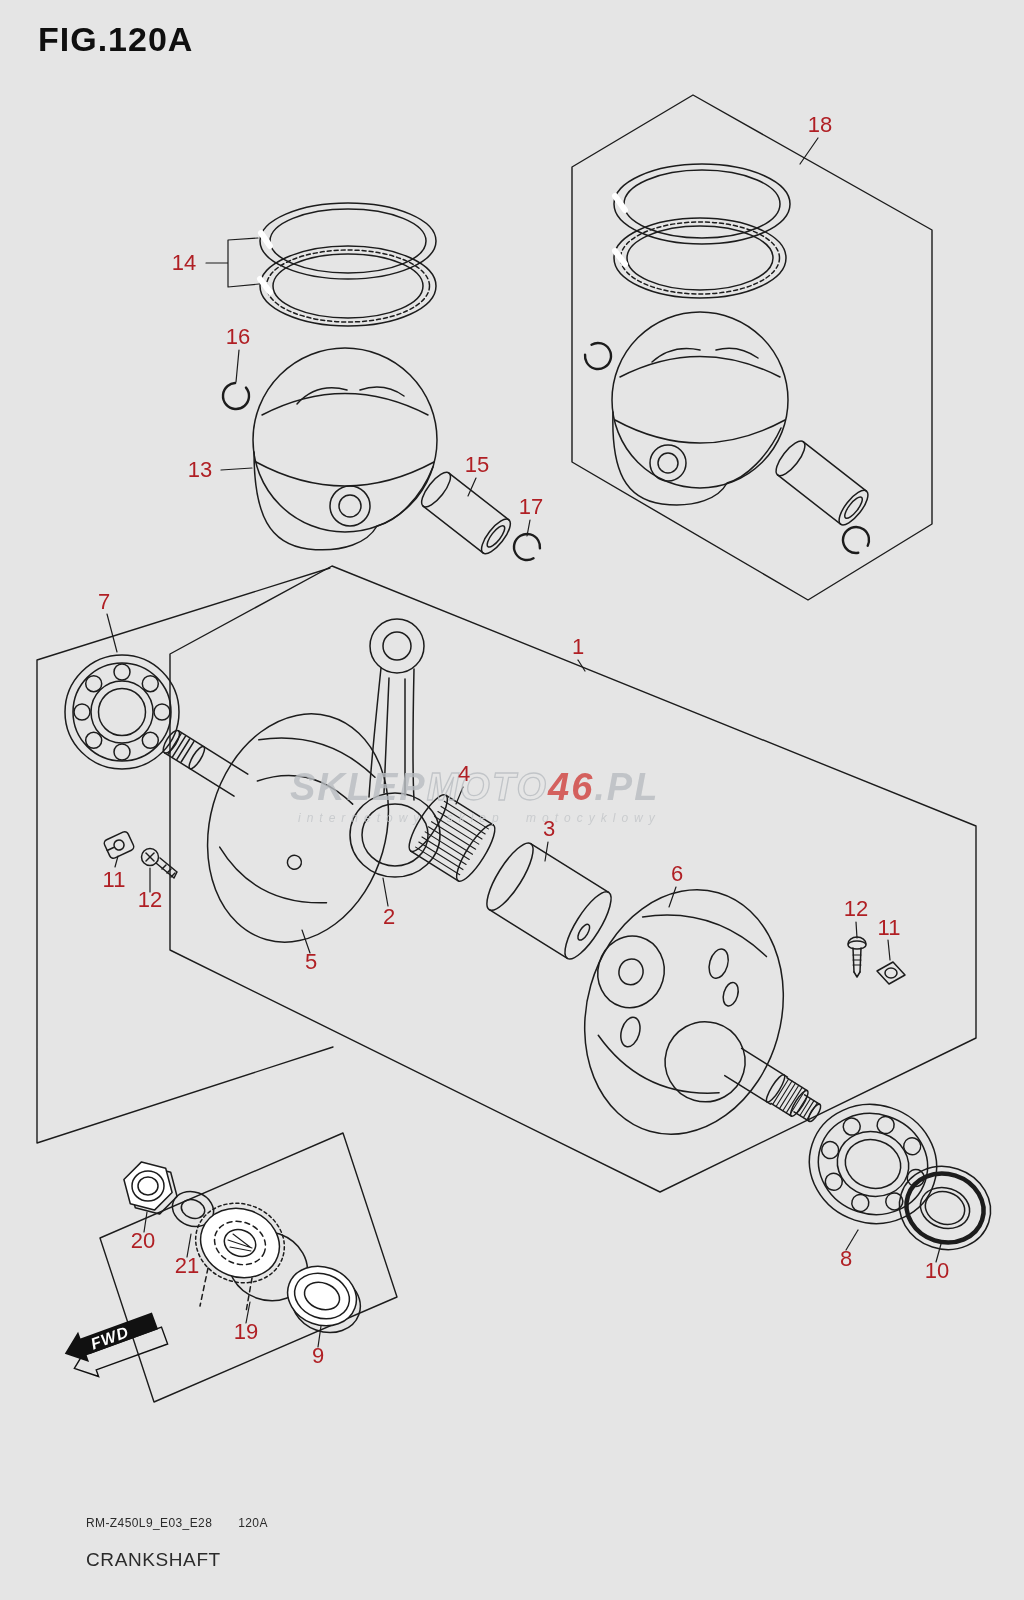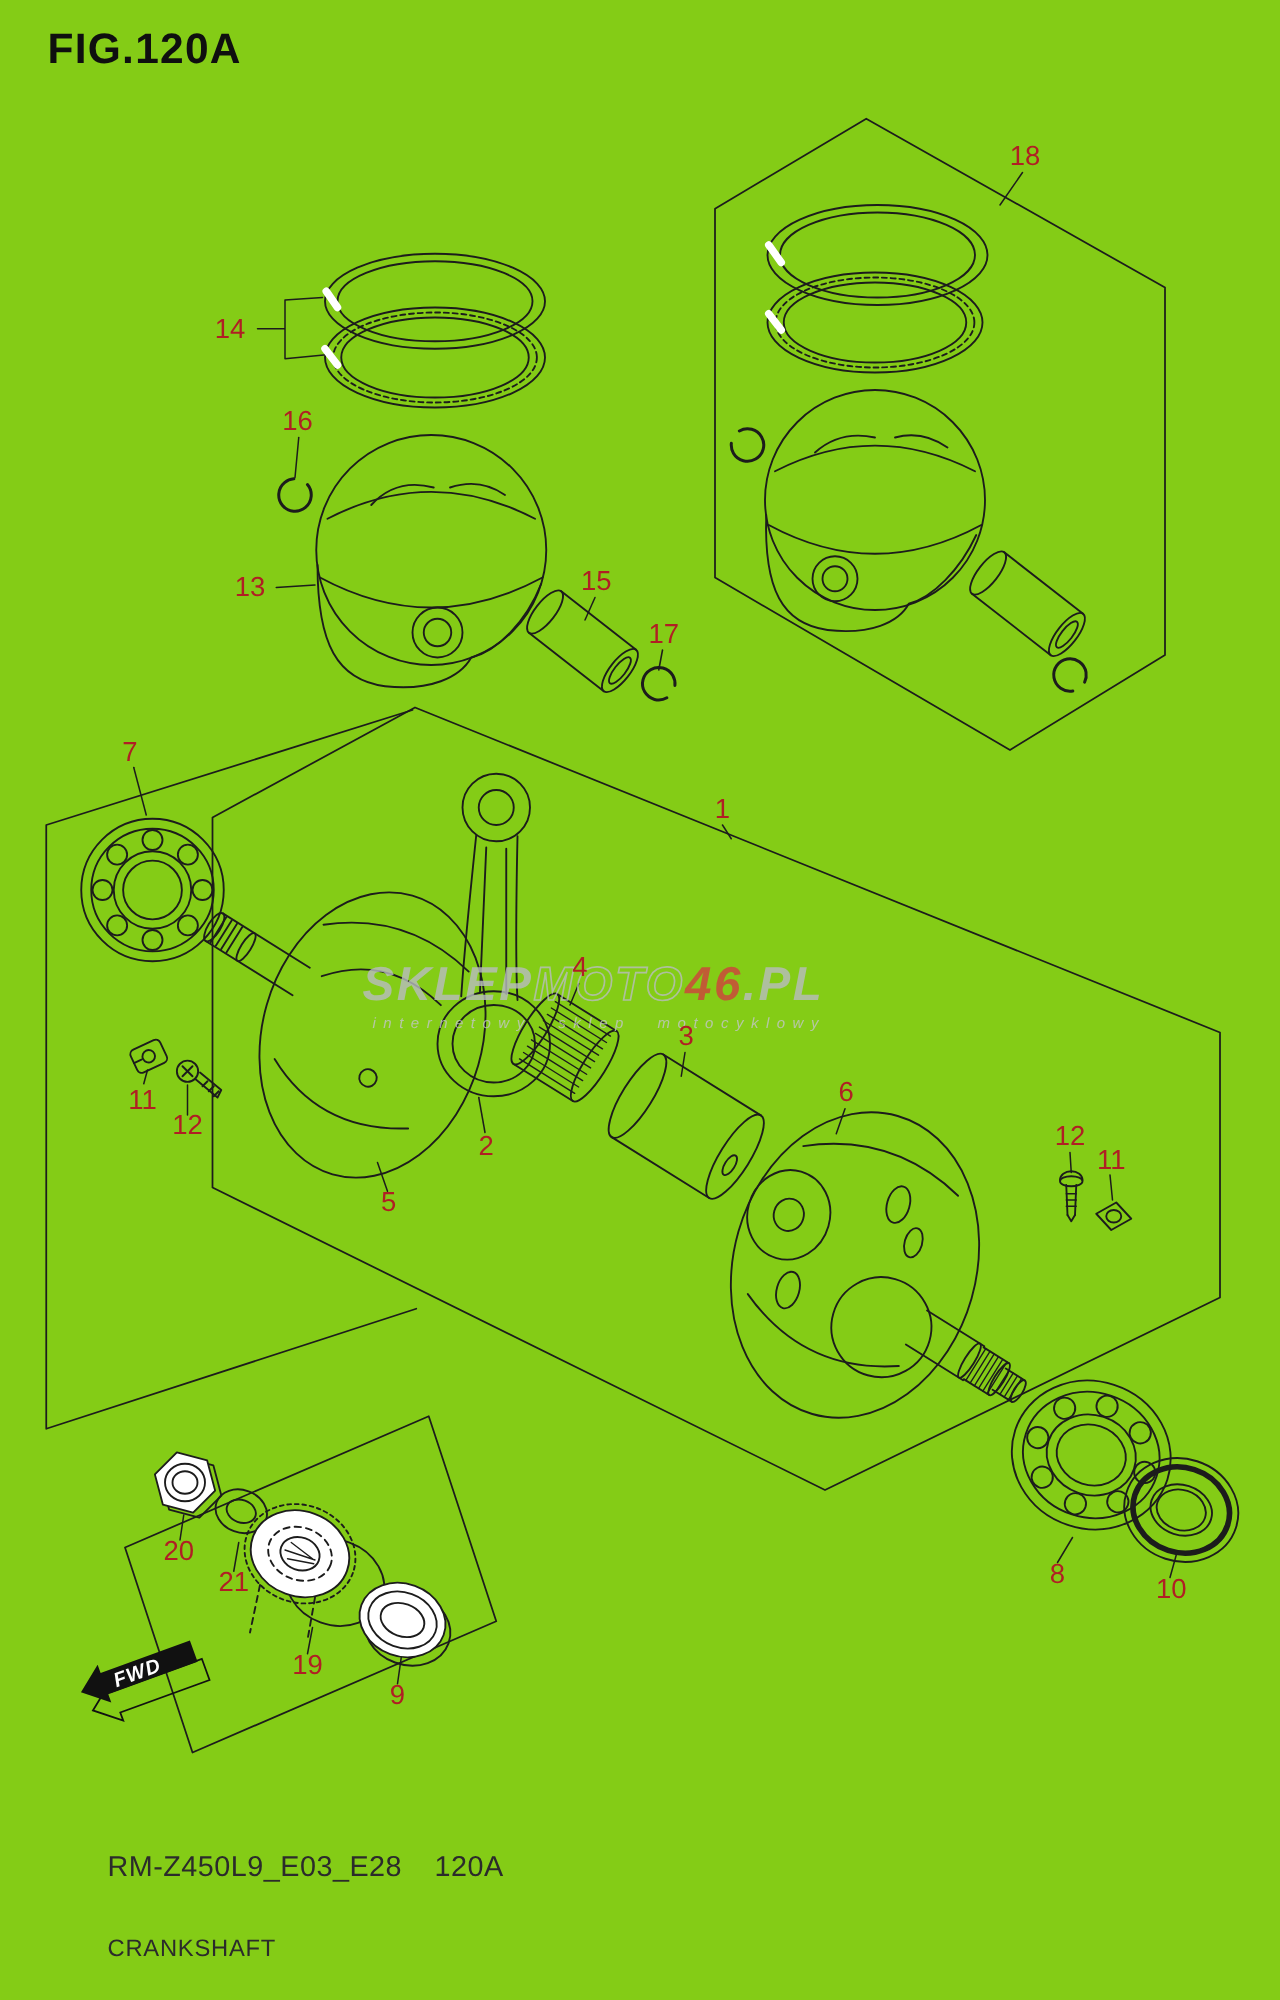--- a/index.html
+++ b/index.html
@@ -1,26 +1,26 @@
 <!DOCTYPE html>
 <html><head>
 <meta charset="utf-8">
 <style>
   html,body { margin:0; padding:0; background:#ffffff; }
   .page {
-    position:relative; width:1024px; height:1600px; background:#84cc16;
+    position:relative; width:1024px; height:1600px; background:#e5e5e5;
     font-family:"Liberation Sans", sans-serif; overflow:hidden;
   }
   .fig-title {
     position:absolute; left:38px; top:20px;
     font-size:34px; font-weight:bold; letter-spacing:1px; color:#0f0f0f;
   }
   .footer-code {
-    position:absolute; left:86px; top:1480px;
-    font-size:23px; color:#2b2b2b; letter-spacing:0.4px;
+    position:absolute; left:86px; top:1516px;
+    font-size:12px; color:#2b2b2b; letter-spacing:0.4px;
   }
   .footer-code .figno { margin-left:26px; }
   .footer-name {
     position:absolute; left:86px; top:1549px;
     font-size:19px; color:#2b2b2b; letter-spacing:0.6px;
   }
   svg.drawing { position:absolute; left:0; top:0; }
   .callout { fill:#b01f24; font-size:22px; font-family:"Liberation Sans",sans-serif; }
   .wm-main { font-size:38px; font-weight:bold; font-style:italic; letter-spacing:2px; font-family:"Liberation Sans",sans-serif; }
   .wm-sub  { font-size:12px; font-style:italic; letter-spacing:6px; word-spacing:12px; fill:#c3c6c9; font-family:"Liberation Sans",sans-serif; }

